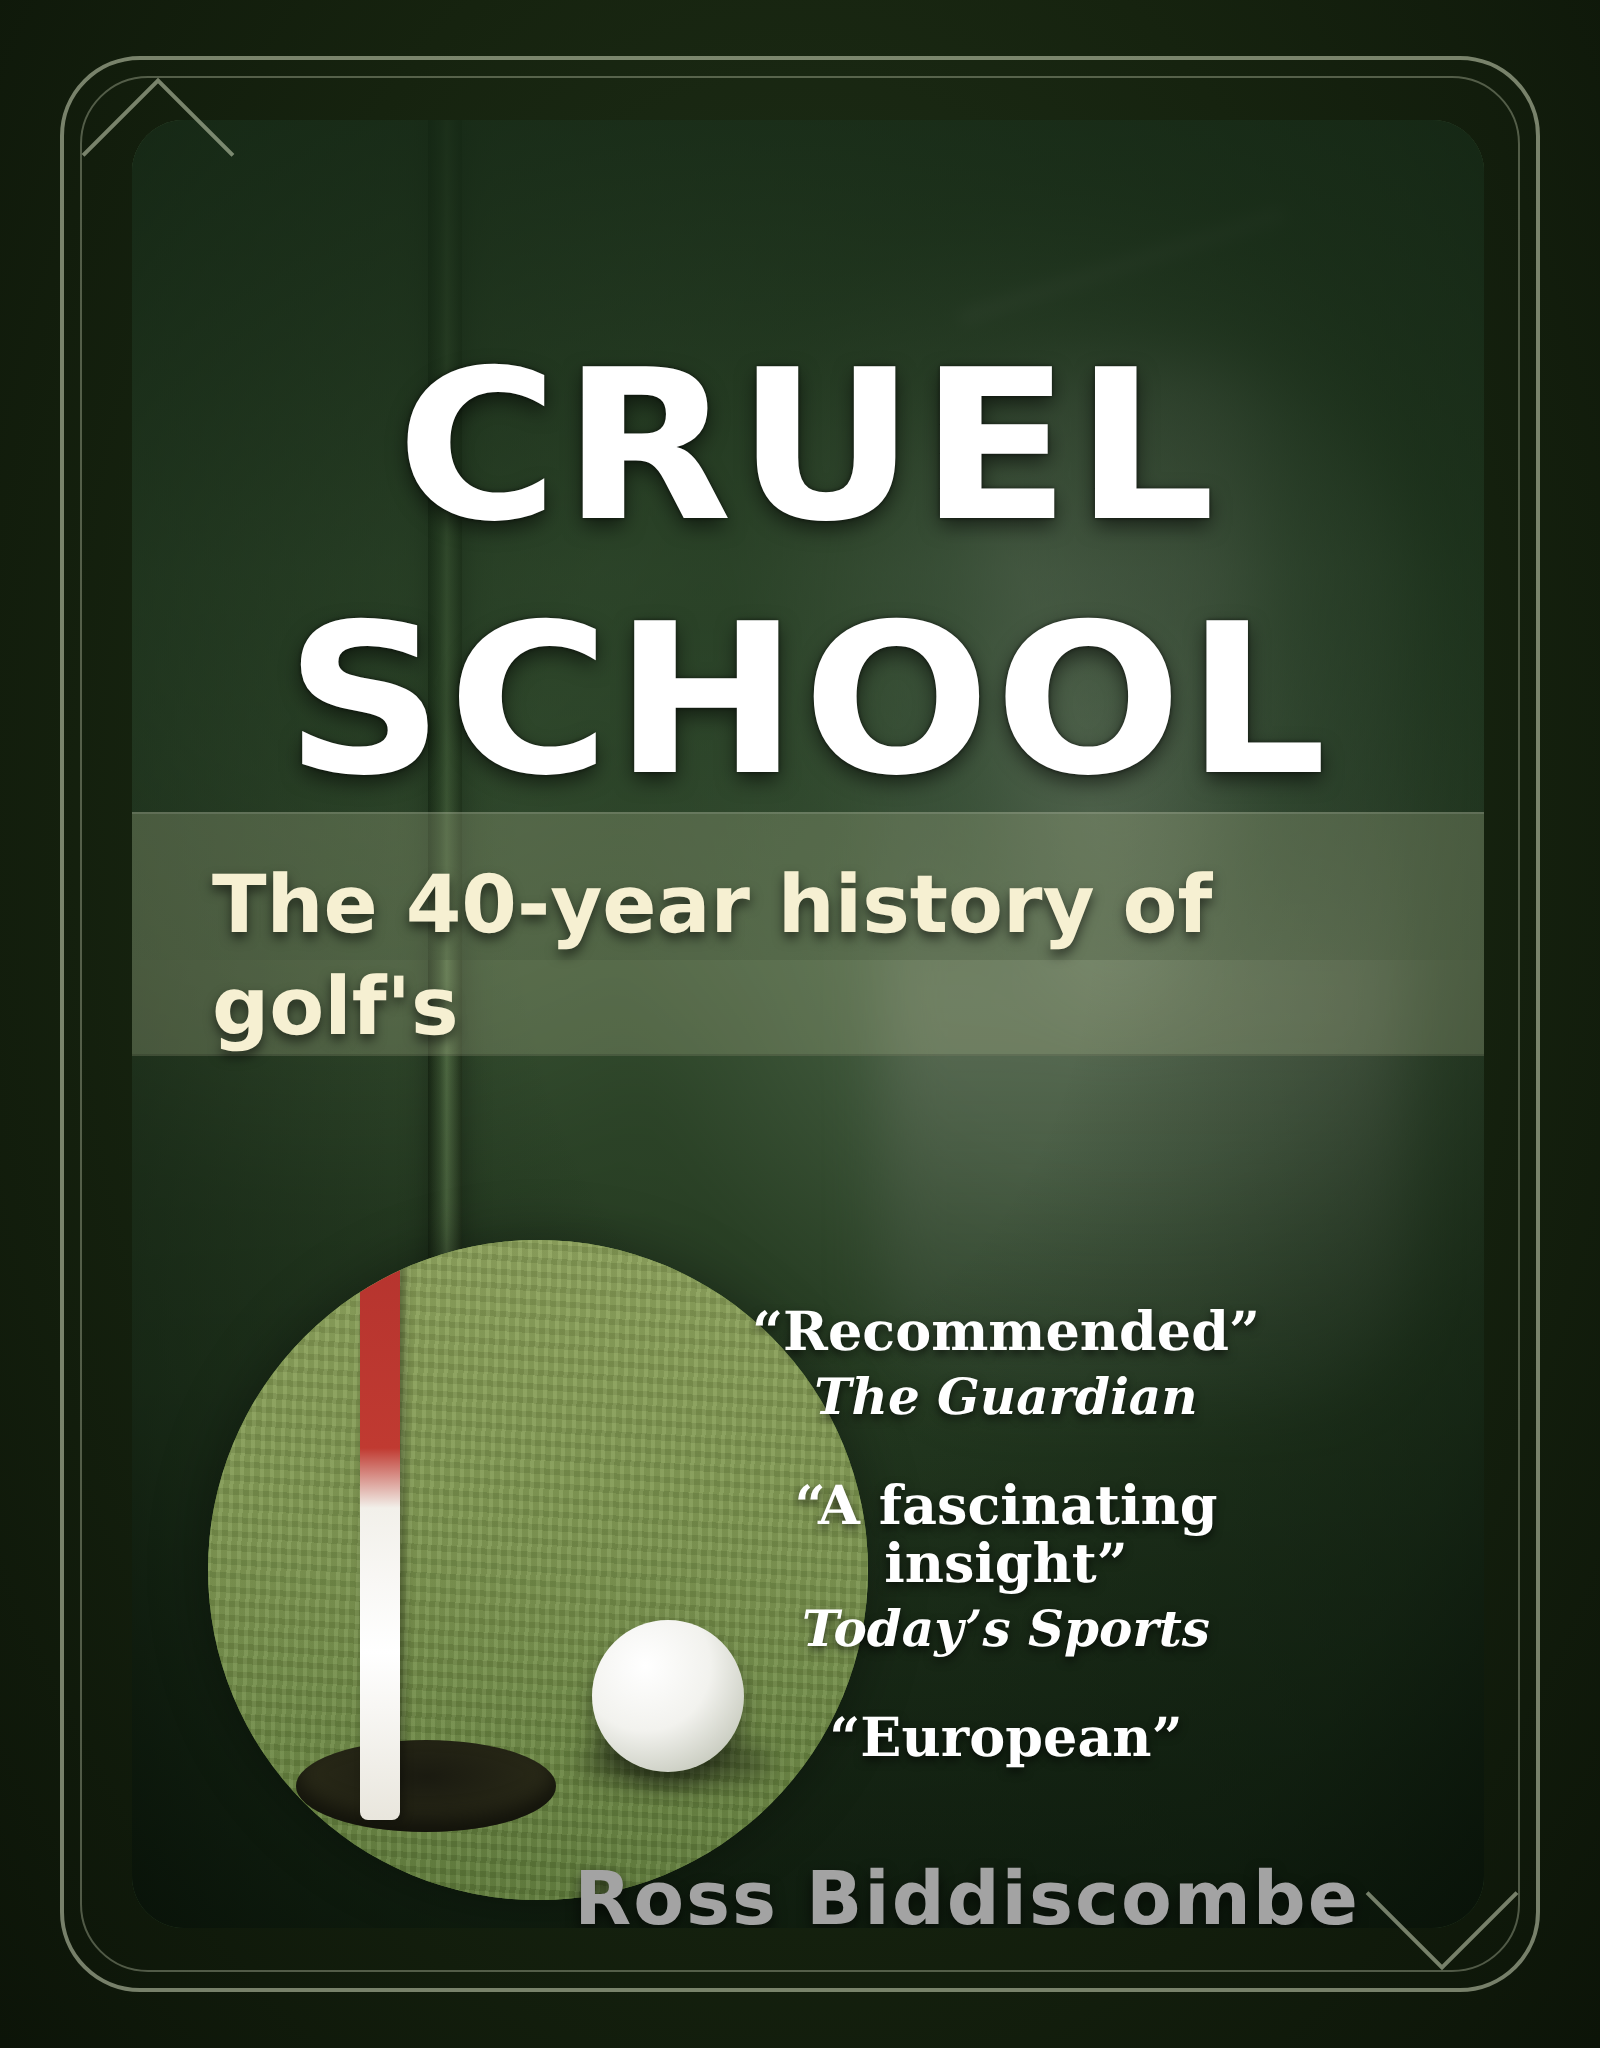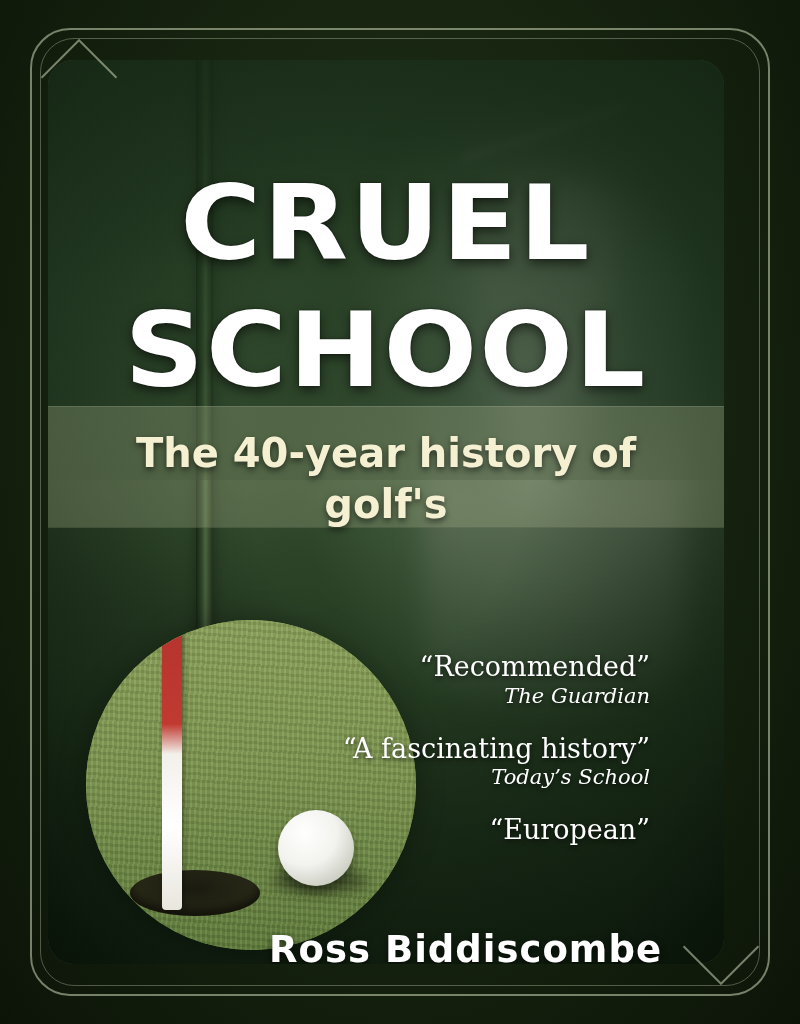--- a/index.html
+++ b/index.html
@@ -26,21 +26,21 @@
   .cover-bg {
     position: absolute;
     inset: 0;
     background:
       radial-gradient(ellipse at 50% 40%, #23351c 0%, #16230f 55%, #0c1408 100%);
   }
 
   
   .photo-panel {
     position: absolute;
-    left: 48px;
+    left: 66px;
     top: 60px;
     width: 676px;
     height: 904px;
     border-radius: 26px;
     overflow: hidden;
     background: #2c4328;
   }
 
   
   .photo-blur {
@@ -228,59 +228,60 @@
   }
   .title .line {
     display: block;
     transform: scaleX(1.06);
   }
 
   .subtitle {
     position: absolute;
     left: 40px; right: 40px;
     top: 368px;
-    text-align: center;
+    text-align: left;
     color: #f4 efd8;
     color: #f6f0d2;
     font-family: "DejaVu Sans", sans-serif;
     font-weight: bold;
     font-size: 40px;
     line-height: 1.28;
     text-shadow: 0 3px 6px rgba(0,0,0,0.55);
   }
   .subtitle .line { display: block; }
 
   .blurbs {
     position: absolute;
     right: 74px;
     top: 592px;
     width: 330px;
-    text-align: right;
+    text-align: center;
     color: #ffffff;
     font-family: "DejaVu Serif", serif;
     text-shadow: 0 2px 5px rgba(0,0,0,0.65);
+    font-weight: bold;
   }
   .blurb { margin-bottom: 26px; }
   .blurb .quote {
     font-size: 27px;
     line-height: 1.1;
     display: block;
   }
   .blurb .source {
-    font-size: 21px;
+    font-size: 25px;
     font-style: italic;
     display: block;
     margin-top: 2px;
   }
 
   .author {
     position: absolute;
     right: 62px;
     top: 868px;
-    color: #ffffff;
+    color: #a3a3a3;
     font-family: "DejaVu Sans", sans-serif;
     font-weight: bold;
     font-size: 37px;
     letter-spacing: 1px;
     text-shadow: 0 3px 7px rgba(0,0,0,0.65);
     white-space: nowrap;
   }
 </style>
 </head>
 <body>
@@ -314,22 +315,22 @@
     <div class="subtitle">
       <span class="line">The 40-year history of golf's</span>
     </div>
 
     <div class="blurbs">
       <div class="blurb">
         <span class="quote">“Recommended”</span>
         <span class="source">The Guardian</span>
       </div>
       <div class="blurb">
-        <span class="quote">“A fascinating history”</span>
-        <span class="source">Today’s School</span>
+        <span class="quote">“A fascinating insight”</span>
+        <span class="source">Today’s Sports</span>
       </div>
       <div class="blurb">
         <span class="quote">“European”</span>
       </div>
     </div>
 
     <div class="author">Ross Biddiscombe</div>
   </div>
 
   <div class="border-outer"></div>

